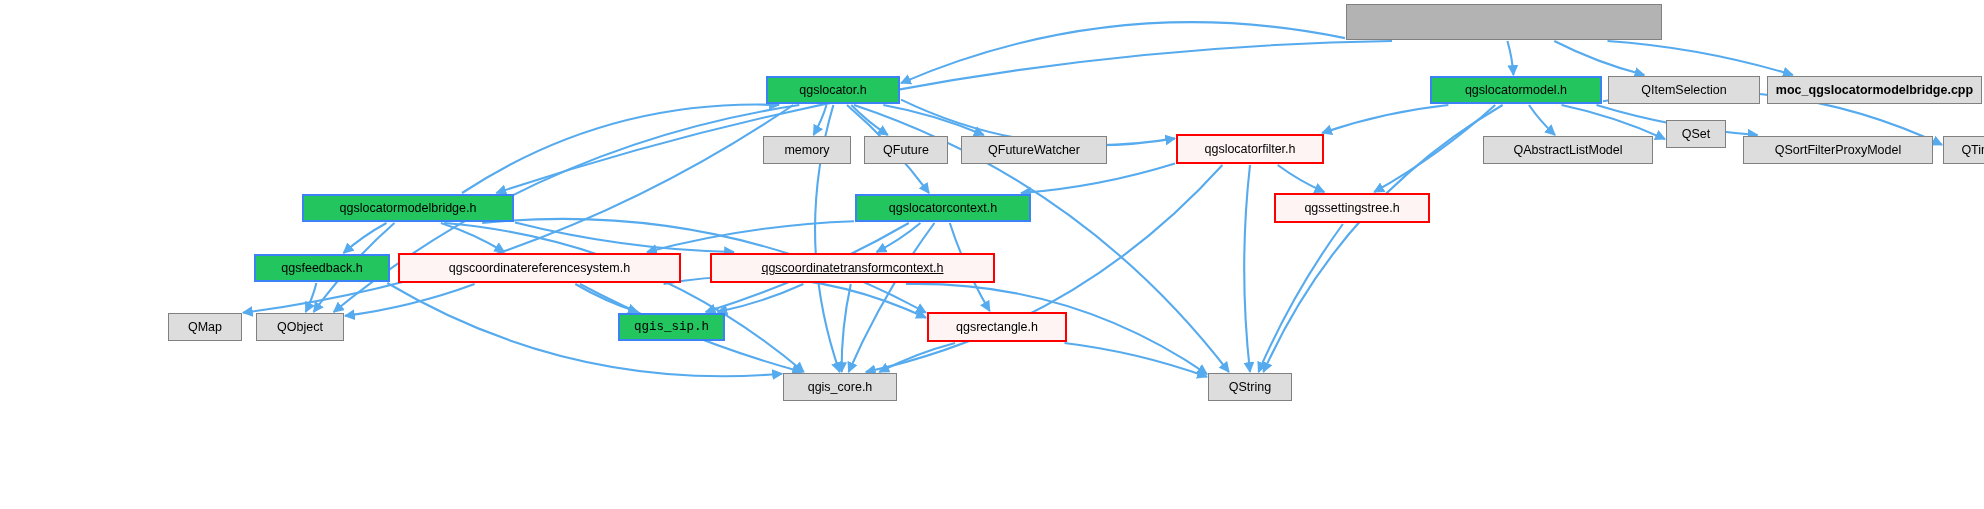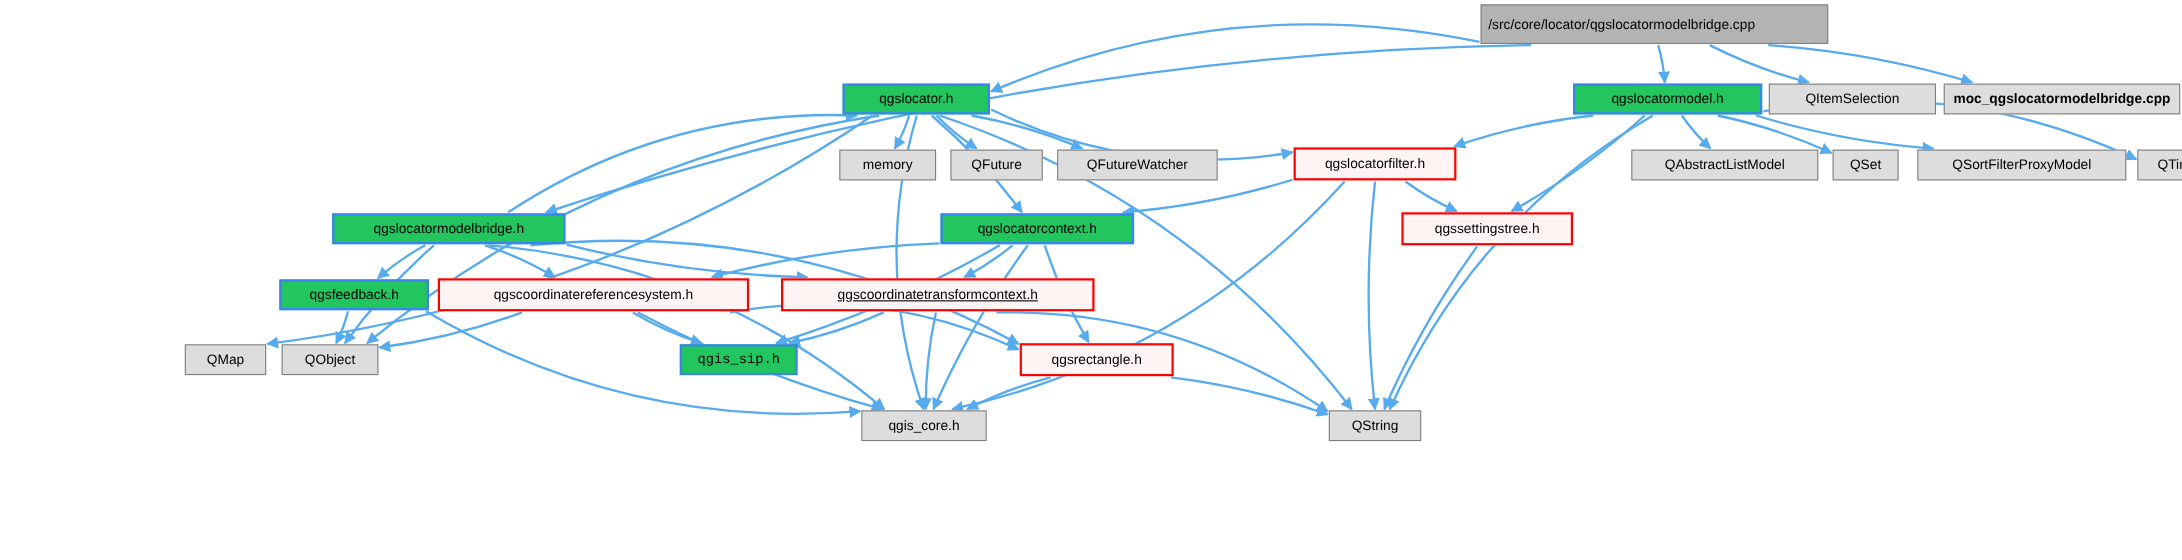--- a/index.html
+++ b/index.html
@@ -121,21 +121,20 @@
         <path d="M 850.8 284.0 Q 841.3 327.5 841.6 372.0"></path>
         <path d="M 905.9 284.0 Q 1070.9 280.9 1207.0 374.1"></path>
         <path d="M 955.1 343.0 Q 915.6 353.3 879.3 372.0"></path>
         <path d="M 1064.5 343.0 Q 1137.6 351.9 1207.0 376.8"></path>
         <path d="M 1342.9 224.0 Q 1292.4 293.3 1258.5 372.0"></path>
       </g>
   </svg>
 
   <div id="node-layer">
       <div class="gnode root" style="left: 1346px; top: 4px; width: 316px; height: 36px;">
-        <span class="line">/src/core/locator/qgslocatormodelbridge.cpp</span>
       </div>
       <div class="gnode fill-white" style="left: 766px; top: 76px; width: 134px; height: 28px;">
         <span class="line">qgslocator.h</span>
       </div>
       <div class="gnode fill-white" style="left: 1430px; top: 76px; width: 172px; height: 28px;">
         <span class="line">qgslocatormodel.h</span>
       </div>
       <div class="gnode fill-gray" style="left: 1608px; top: 76px; width: 152px; height: 28px;">
         <span class="line">QItemSelection</span>
       </div>
@@ -150,21 +149,21 @@
       </div>
       <div class="gnode fill-gray" style="left: 961px; top: 136px; width: 146px; height: 28px;">
         <span class="line">QFutureWatcher</span>
       </div>
       <div class="gnode fill-red" style="left: 1176px; top: 134px; width: 148px; height: 30px;">
         <span class="line">qgslocatorfilter.h</span>
       </div>
       <div class="gnode fill-gray" style="left: 1483px; top: 136px; width: 170px; height: 28px;">
         <span class="line">QAbstractListModel</span>
       </div>
-      <div class="gnode fill-gray" style="left: 1666px; top: 136px; width: 60px; height: 28px; justify-content: center;">
+      <div class="gnode fill-gray" style="left: 1666px; top: 120px; width: 60px; height: 28px; justify-content: center;">
         <span class="line">QSet</span>
       </div>
       <div class="gnode fill-gray" style="left: 1743px; top: 136px; width: 190px; height: 28px;">
         <span class="line">QSortFilterProxyModel</span>
       </div>
       <div class="gnode fill-gray" style="left: 1943px; top: 136px; width: 78px; height: 28px;">
         <span class="line">QTimer</span>
       </div>
       <div class="gnode fill-white" style="left: 302px; top: 194px; width: 212px; height: 28px;">
         <span class="line">qgslocatormodelbridge.h</span>

